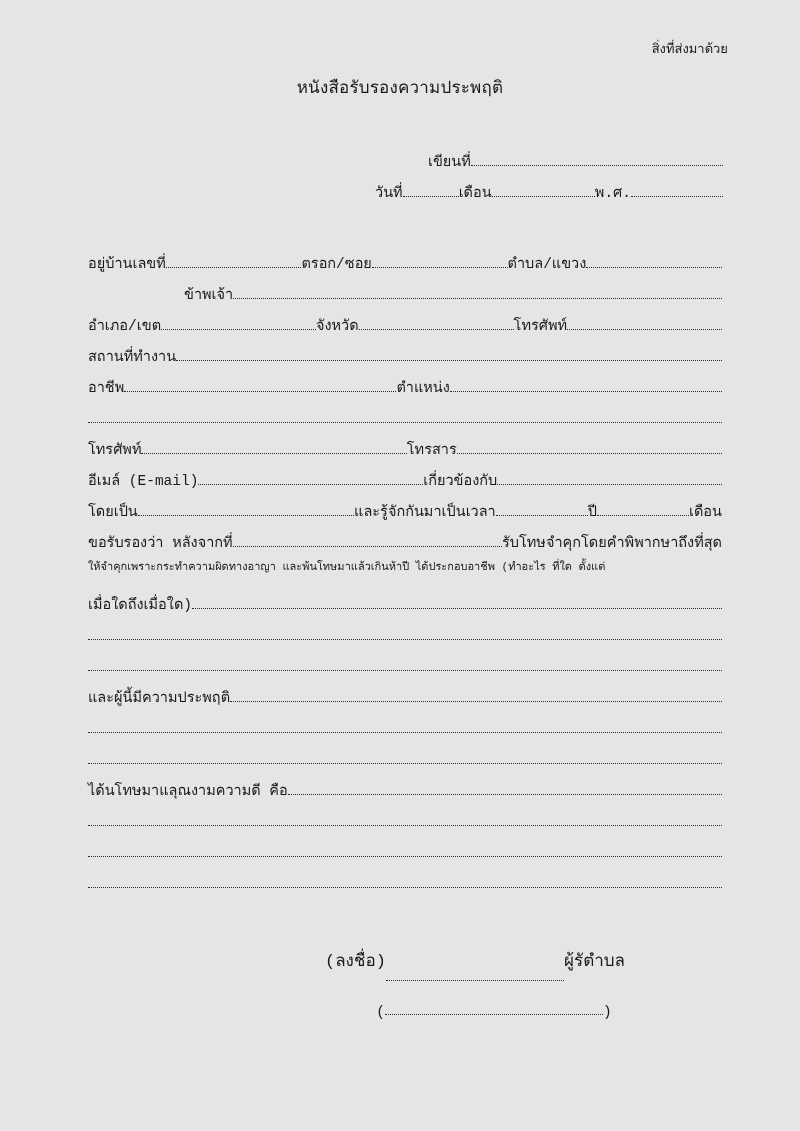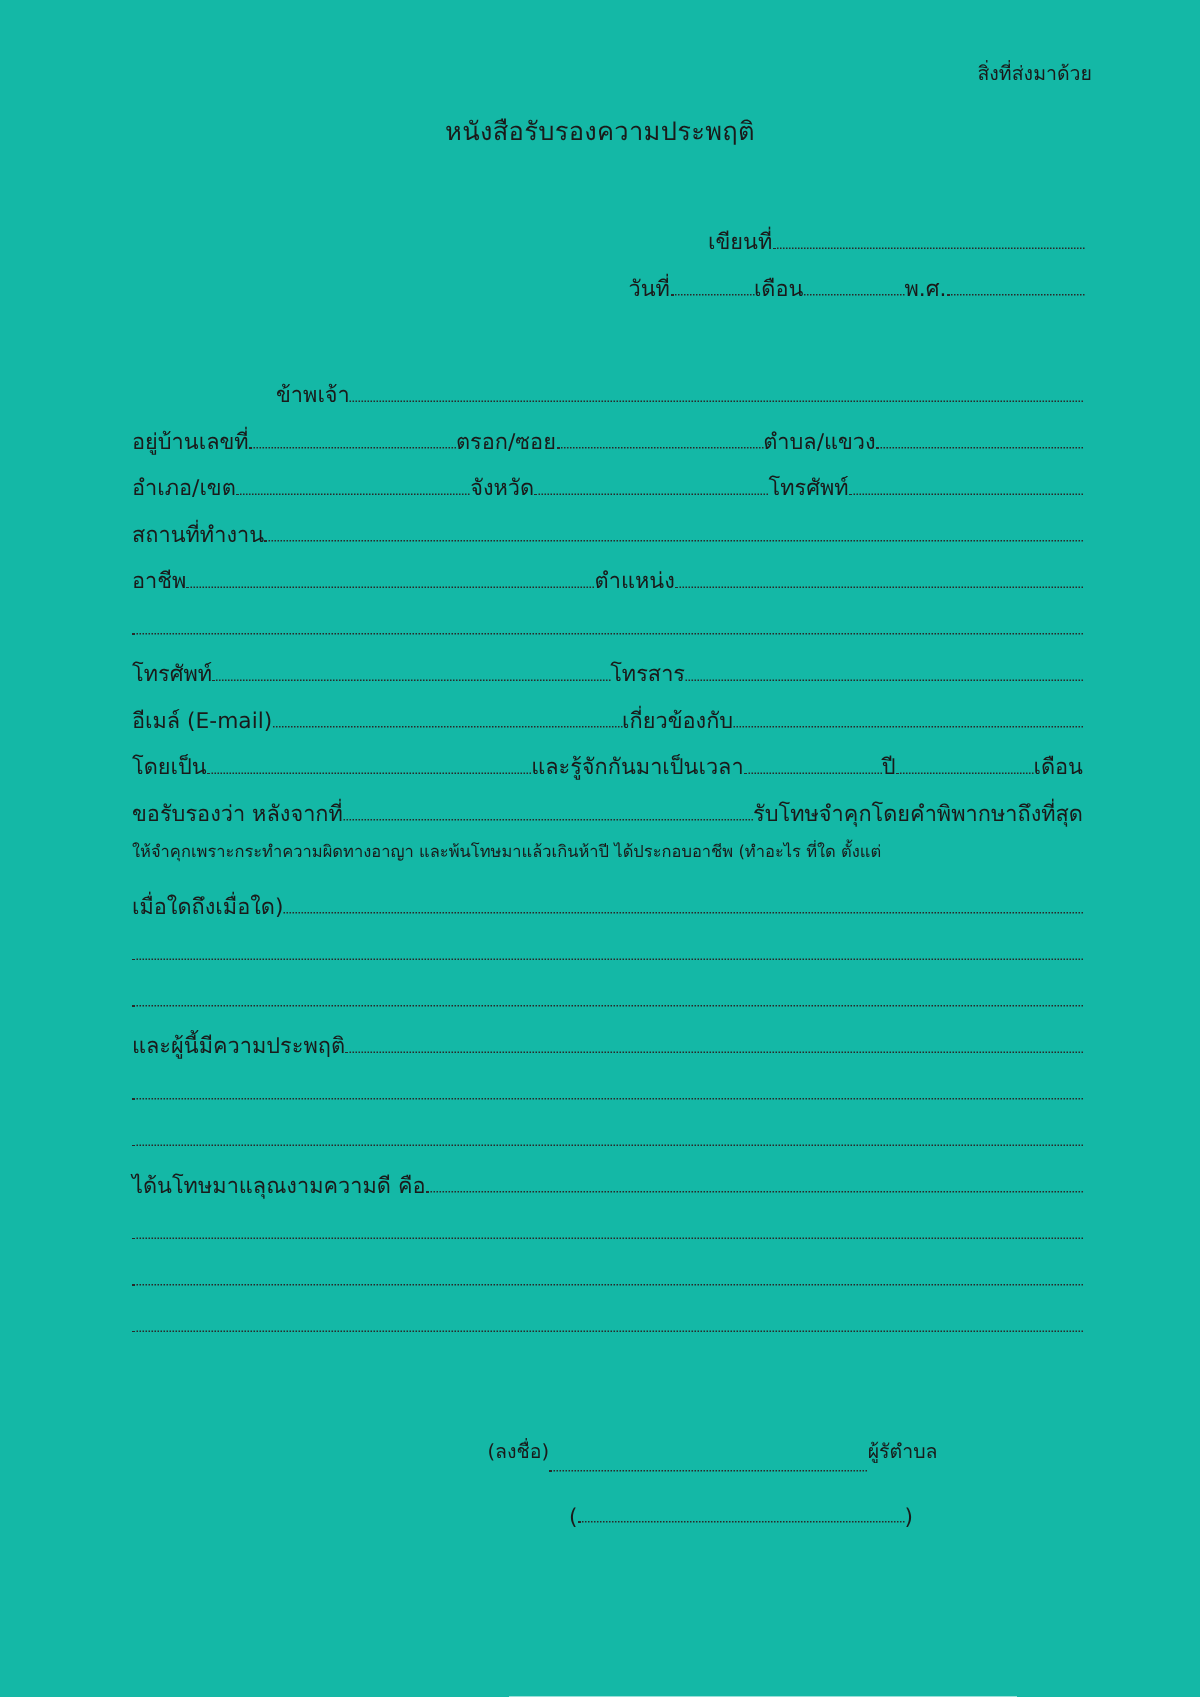--- a/index.html
+++ b/index.html
@@ -10,23 +10,24 @@
   }
   body {
     font-family: "DejaVu Sans", "Liberation Sans", sans-serif;
     color: #1a1a1a;
   }
   .page {
     position: relative;
     width: 800px;
     height: 1131px;
     margin: 0 auto;
-    background: #14b8a6;
+    background: #e5e5e5;
     overflow: hidden;
     box-sizing: border-box;
+    font-family: Liberation Mono, monospace;
   }
 
   
   .attach-note {
     position: absolute;
     top: 40px;
     right: 72px;
     font-size: 13px;
     line-height: 1.5;
     white-space: nowrap;
@@ -67,21 +68,21 @@
   }
   .line .lbl { flex: 0 0 auto; }
 
   
   .header-block {
     position: absolute;
     top: 140px;
     left: 375px;
     width: 348px;
   }
-  .header-block .line { justify-content: flex-end; margin-left: 44px; }
+  .header-block .line { justify-content: flex-end; }
   .hl-written { padding-left: 53px; }
 
   
   .body-block {
     position: absolute;
     top: 242px;
     left: 88px;
     width: 634px;
   }
   .indent-decl { padding-left: 96px; }
@@ -101,22 +102,22 @@
 
   
   .sign-block {
     position: absolute;
     top: 952px;
     left: 325px;
     width: 300px;
   }
   .sign-line {
     display: flex;
-    align-items: center;
-    font-size: 13px;
+    align-items: flex-start;
+    font-size: 17px;
     line-height: 1.2;
     height: 34px;
     white-space: nowrap;
   }
   .sign-name {
     display: flex;
     align-items: flex-end;
     justify-content: center;
     font-size: 14.5px;
     height: 34px;
@@ -147,32 +148,32 @@
       <span class="lbl">เดือน</span>
       <span class="dots g2"></span>
       <span class="lbl">พ.ศ.</span>
       <span class="dots fixed-s"></span>
     </div>
 
   </div>
 
   <div class="body-block">
 
+    <div class="line">
+      <span class="lbl">อยู่บ้านเลขที่</span>
+      <span class="dots g1"></span>
+      <span class="lbl">ตรอก/ซอย</span>
+      <span class="dots g1"></span>
+      <span class="lbl">ตำบล/แขวง</span>
+      <span class="dots g1"></span>
+    </div>
+
     <div class="line indent-decl">
       <span class="lbl">ข้าพเจ้า</span>
       <span class="dots g3"></span>
-    </div>
-
-    <div class="line">
-      <span class="lbl">อยู่บ้านเลขที่</span>
-      <span class="dots g1"></span>
-      <span class="lbl">ตรอก/ซอย</span>
-      <span class="dots g1"></span>
-      <span class="lbl">ตำบล/แขวง</span>
-      <span class="dots g1"></span>
     </div>
 
     <div class="line">
       <span class="lbl">อำเภอ/เขต</span>
       <span class="dots g1"></span>
       <span class="lbl">จังหวัด</span>
       <span class="dots g1"></span>
       <span class="lbl">โทรศัพท์</span>
       <span class="dots g1"></span>
     </div>

